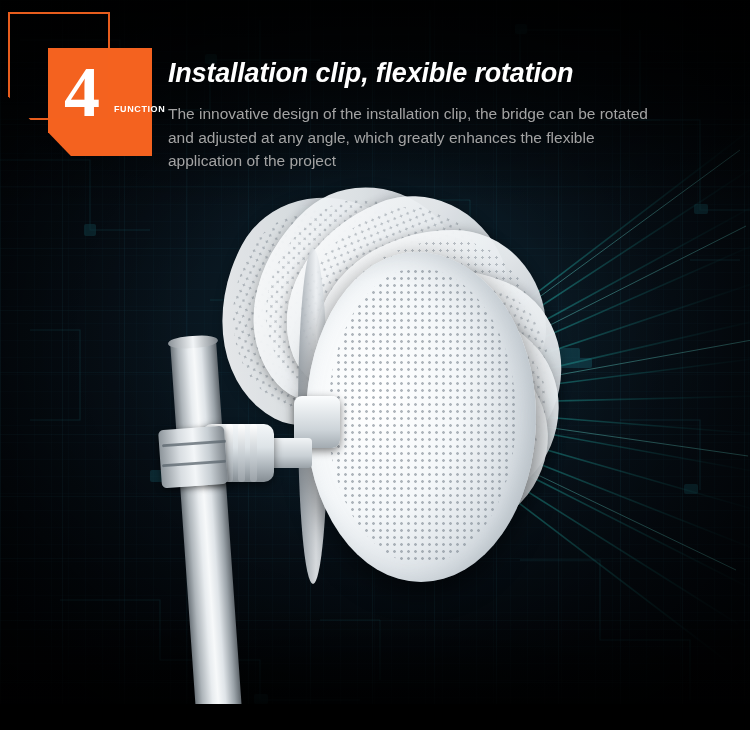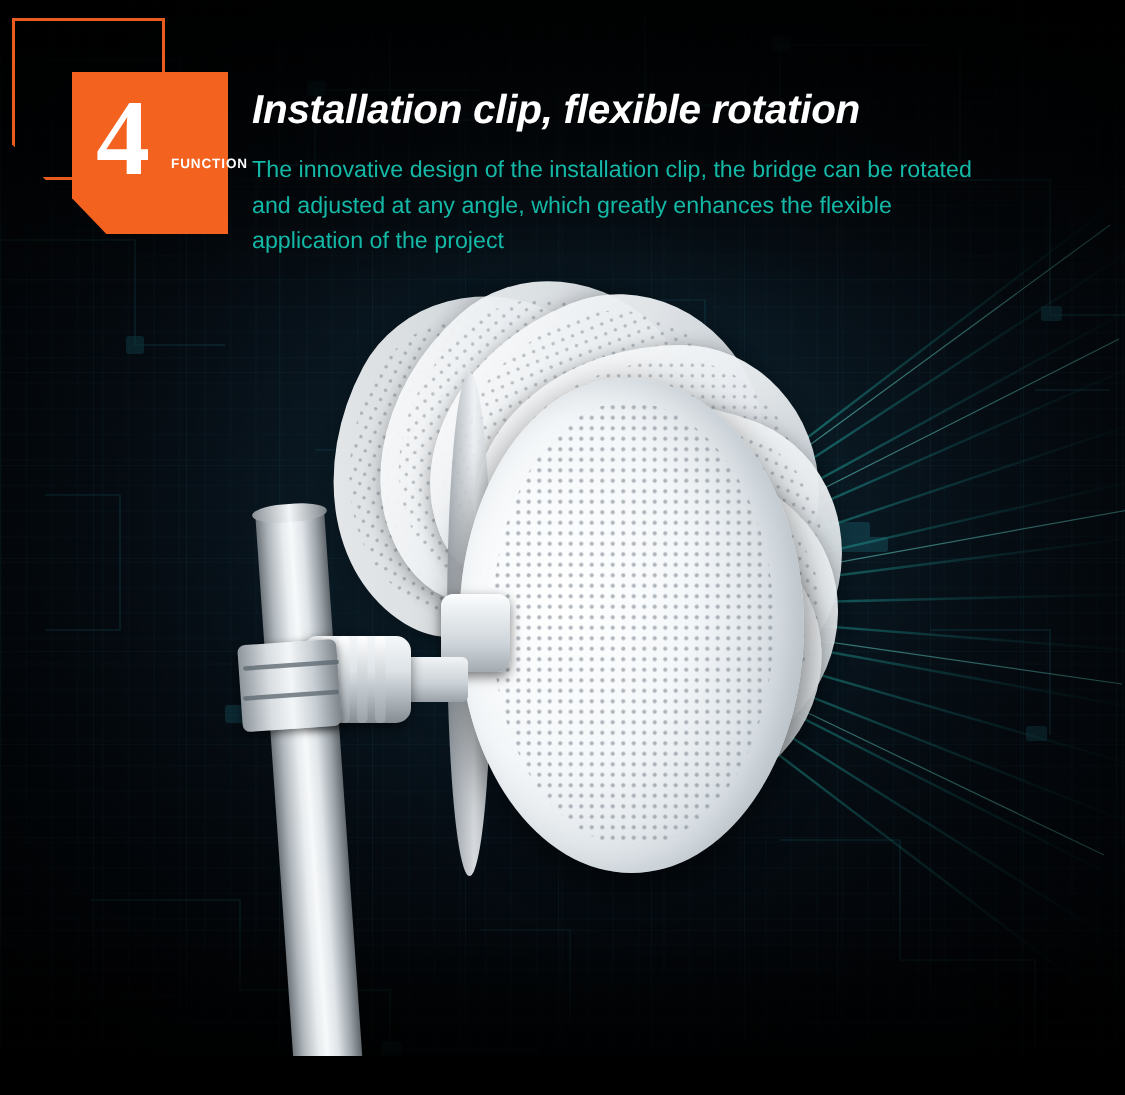--- a/index.html
+++ b/index.html
@@ -142,21 +142,21 @@
     white-space: nowrap;
     font-style: italic;
   }
   .head-body {
     position: absolute;
     left: 168px;
     top: 102px;
     width: 500px;
     font-size: 15.5px;
     line-height: 1.52;
-    color: #14b8a6;
+    color: #a3a3a3;
   }
 
   
   .device {
     position: absolute;
     left: 140px;
     top: 200px;
     width: 480px;
     height: 530px;
   }

